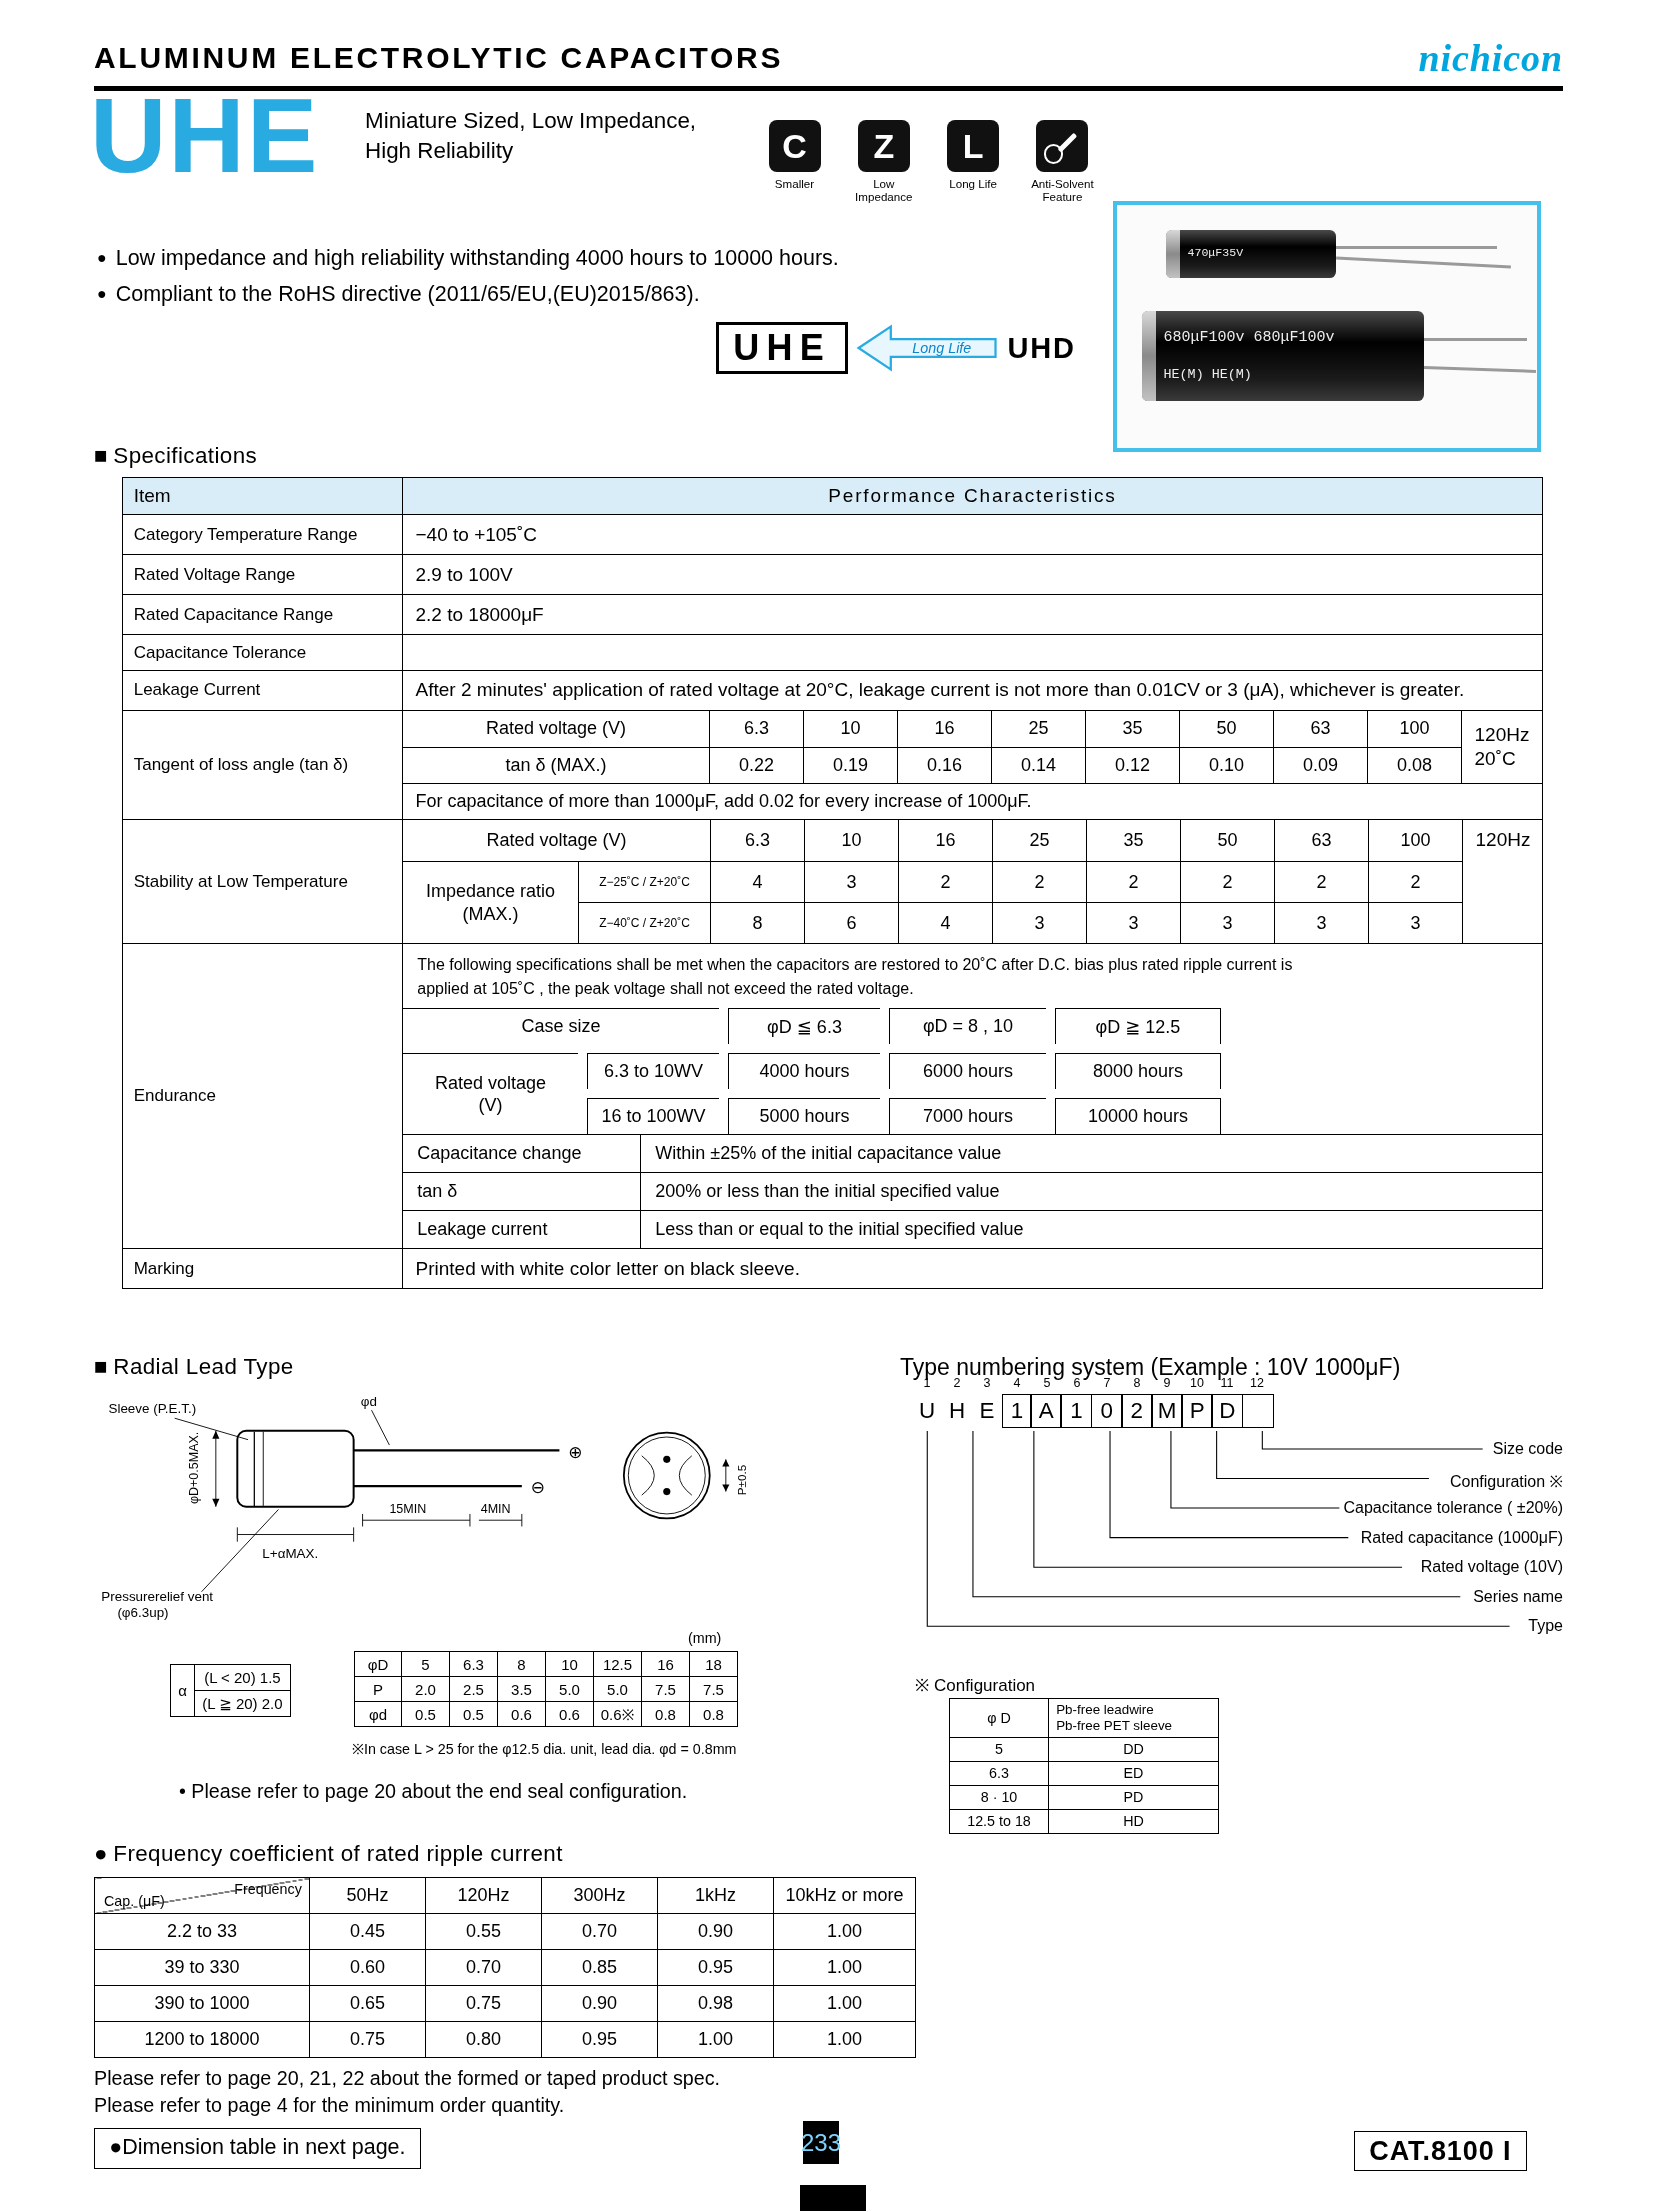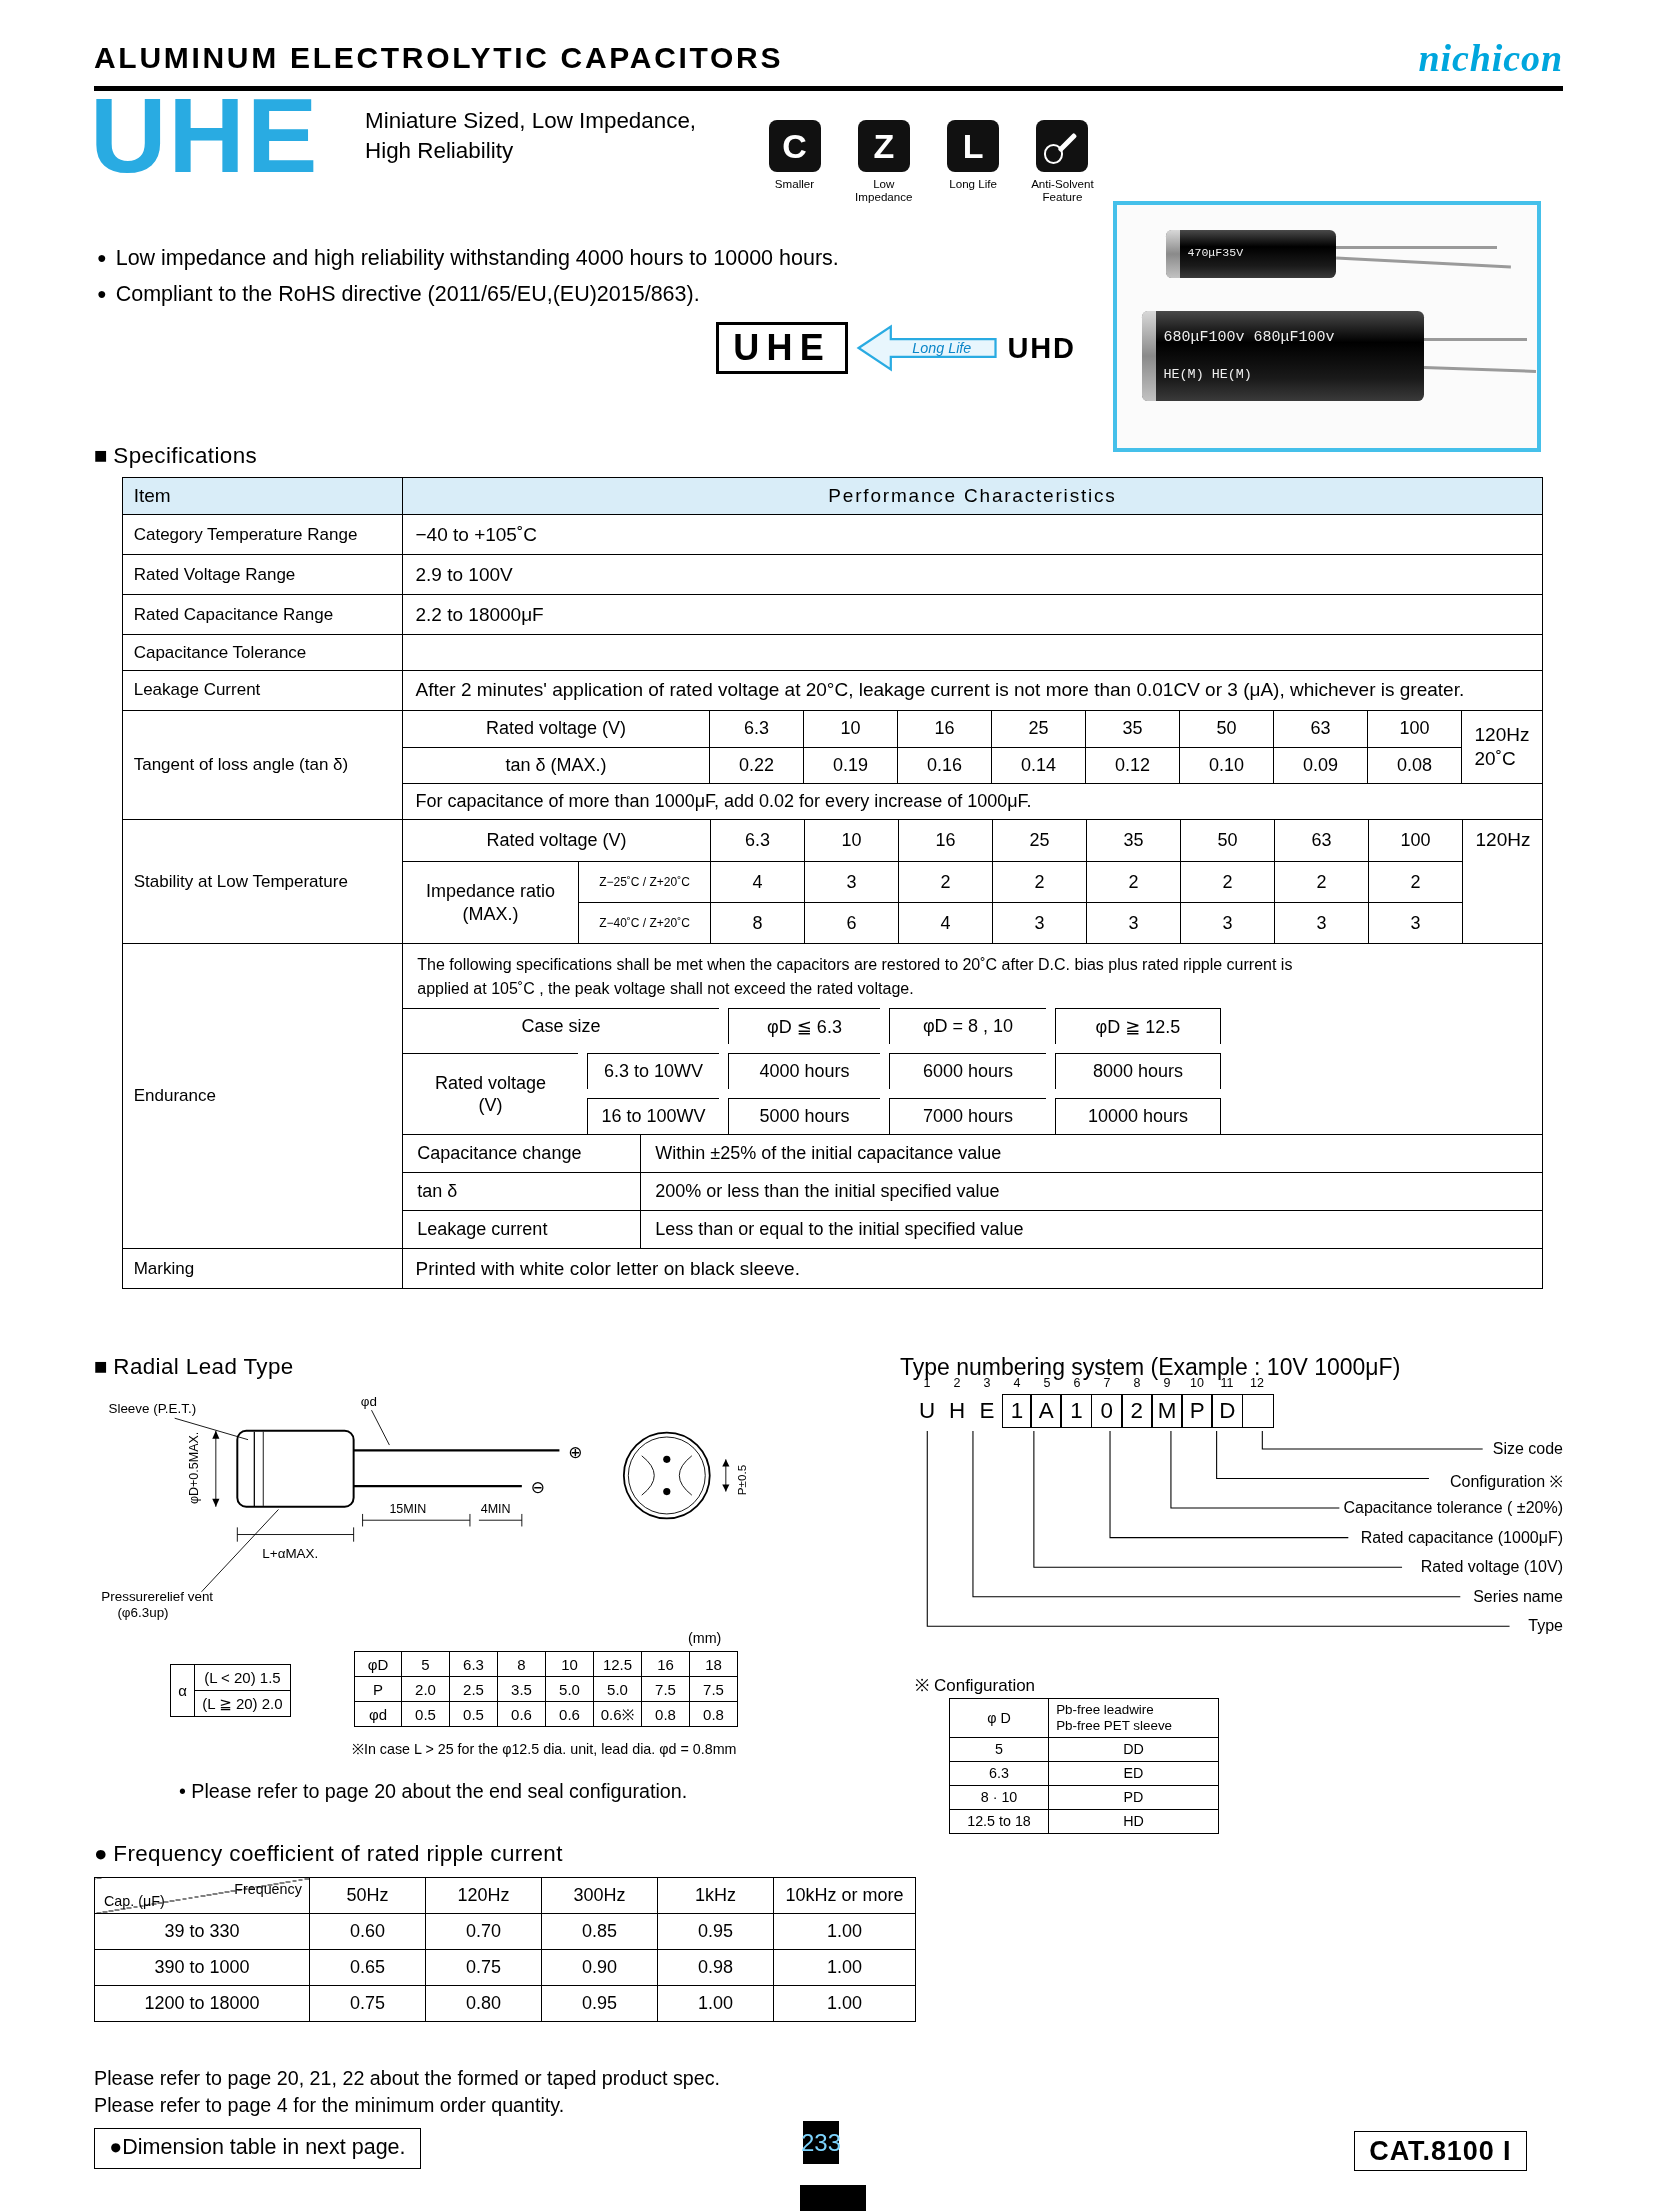--- a/index.html
+++ b/index.html
@@ -518,20 +518,28 @@
         <span class="fc-top">Frequency</span>
         <span class="fc-bot">Cap. (μF)</span>
       </td>
       <td style="width:116px;">50Hz</td>
       <td style="width:116px;">120Hz</td>
       <td style="width:116px;">300Hz</td>
       <td style="width:116px;">1kHz</td>
       <td style="width:142px;">10kHz or more</td>
     </tr>
     <tr>
+      <td>2.2 to 33</td>
+      <td>0.45</td>
+          <td>0.55</td>
+          <td>0.70</td>
+          <td>0.90</td>
+          <td>1.00</td>
+    </tr>
+    <tr>
       <td>39  to 330</td>
       <td>0.60</td>
           <td>0.70</td>
           <td>0.85</td>
           <td>0.95</td>
           <td>1.00</td>
     </tr>
     <tr>
       <td>390 to 1000</td>
       <td>0.65</td>

